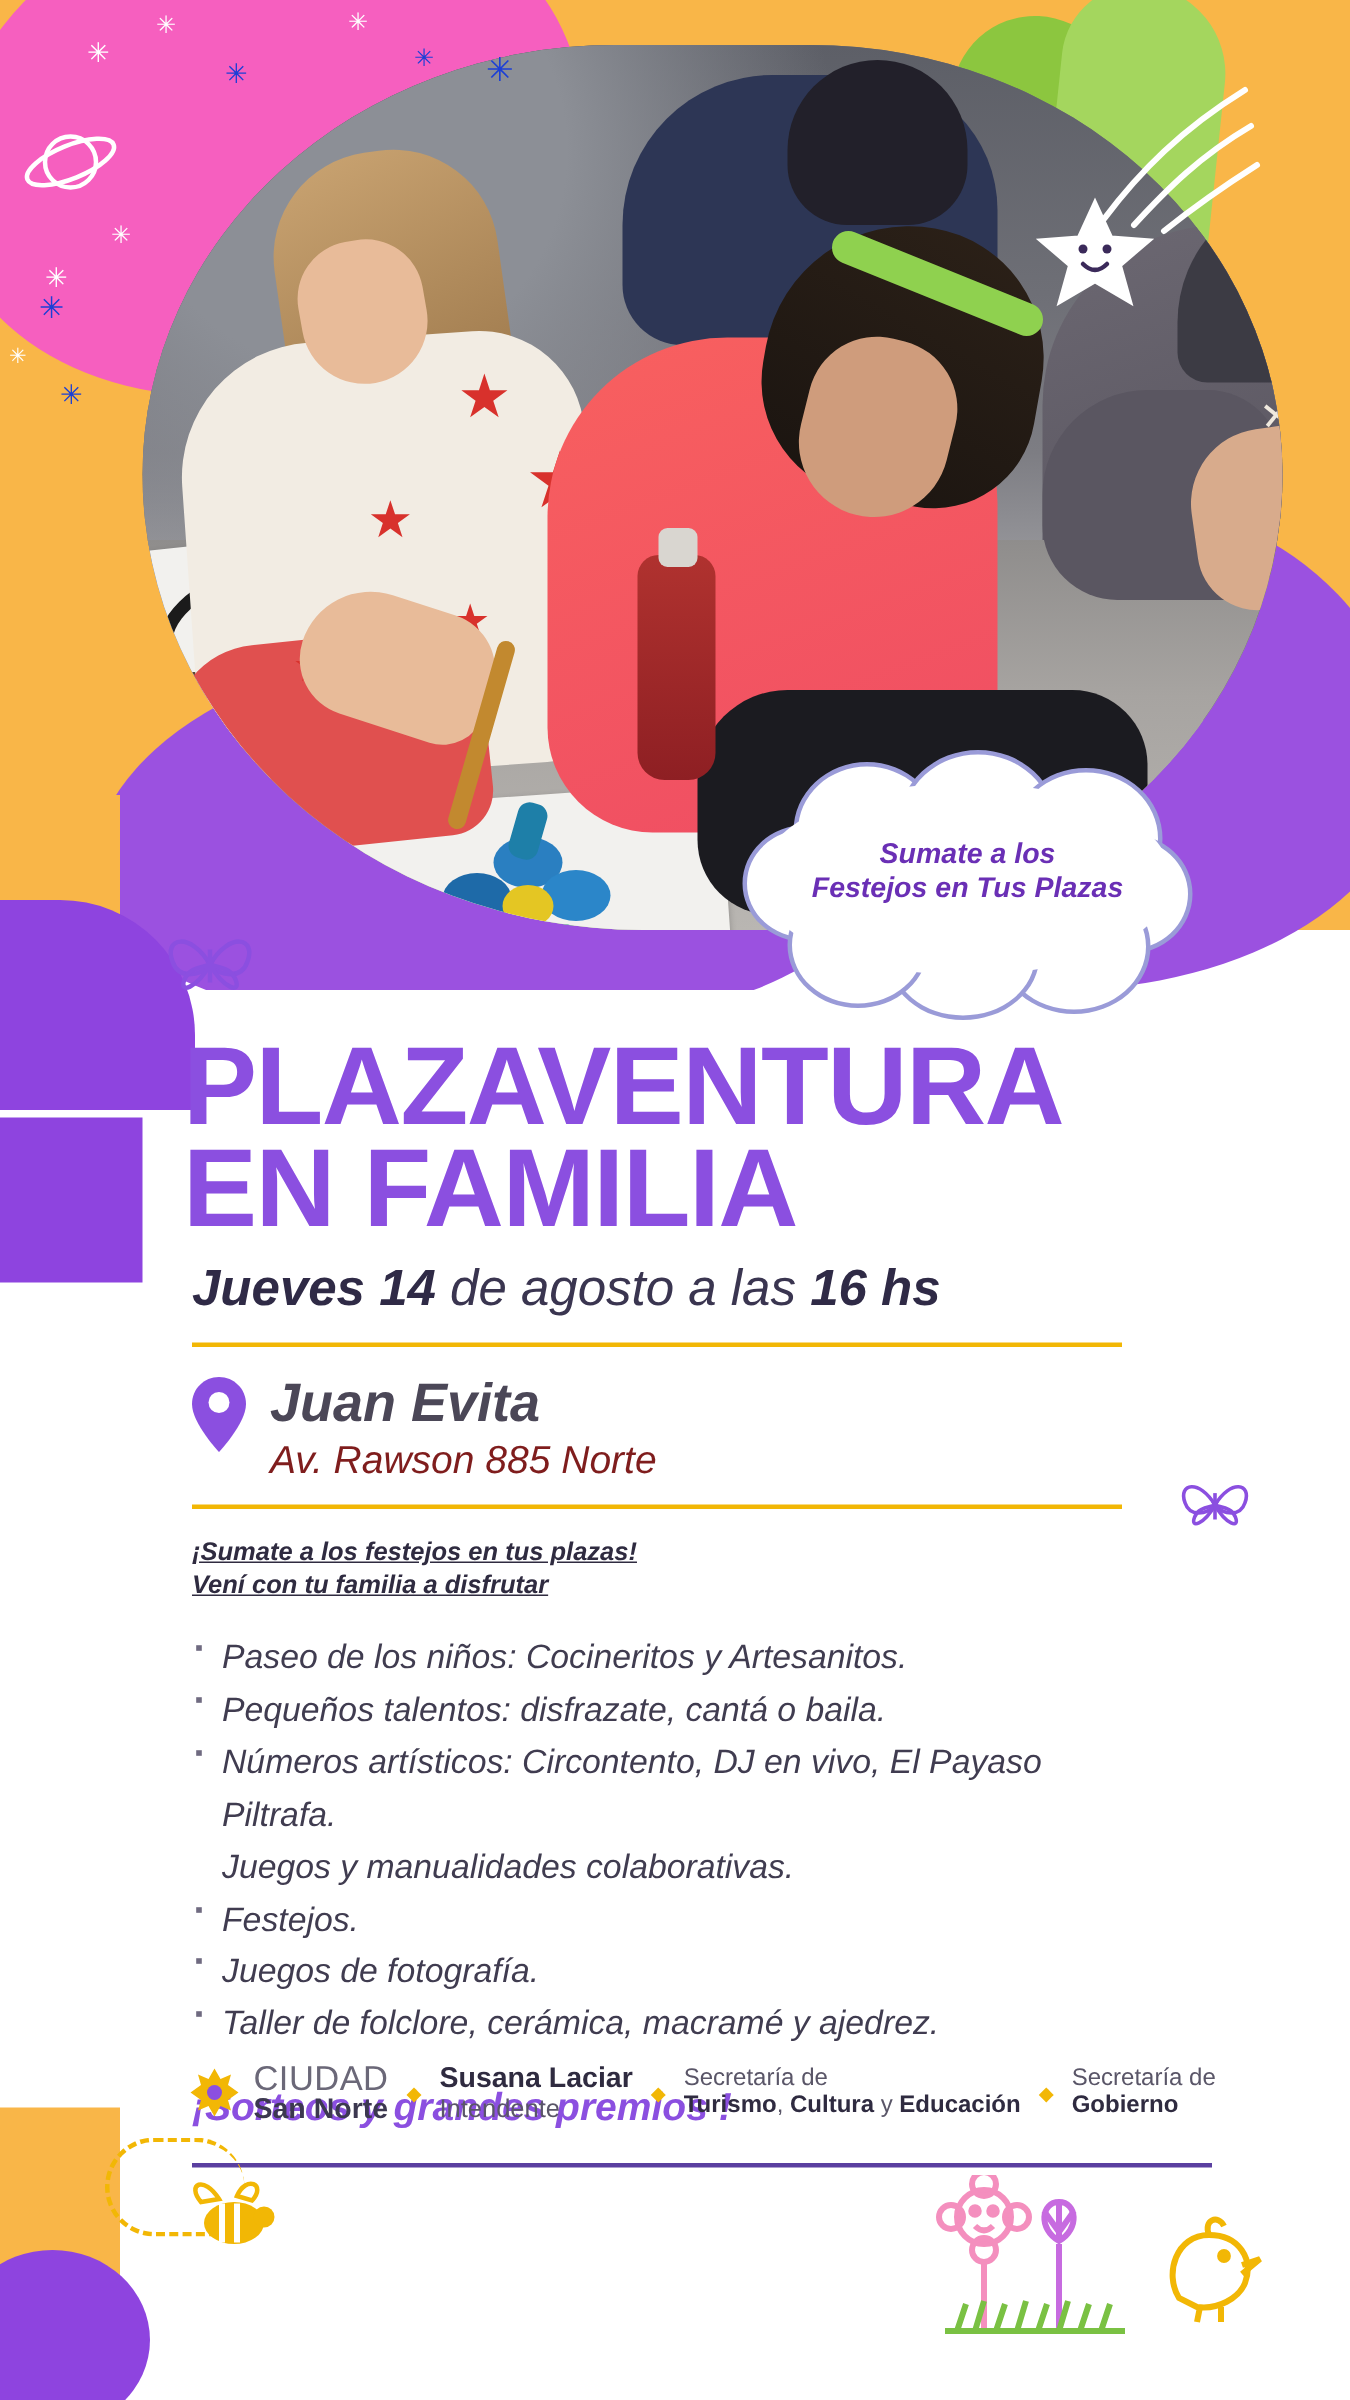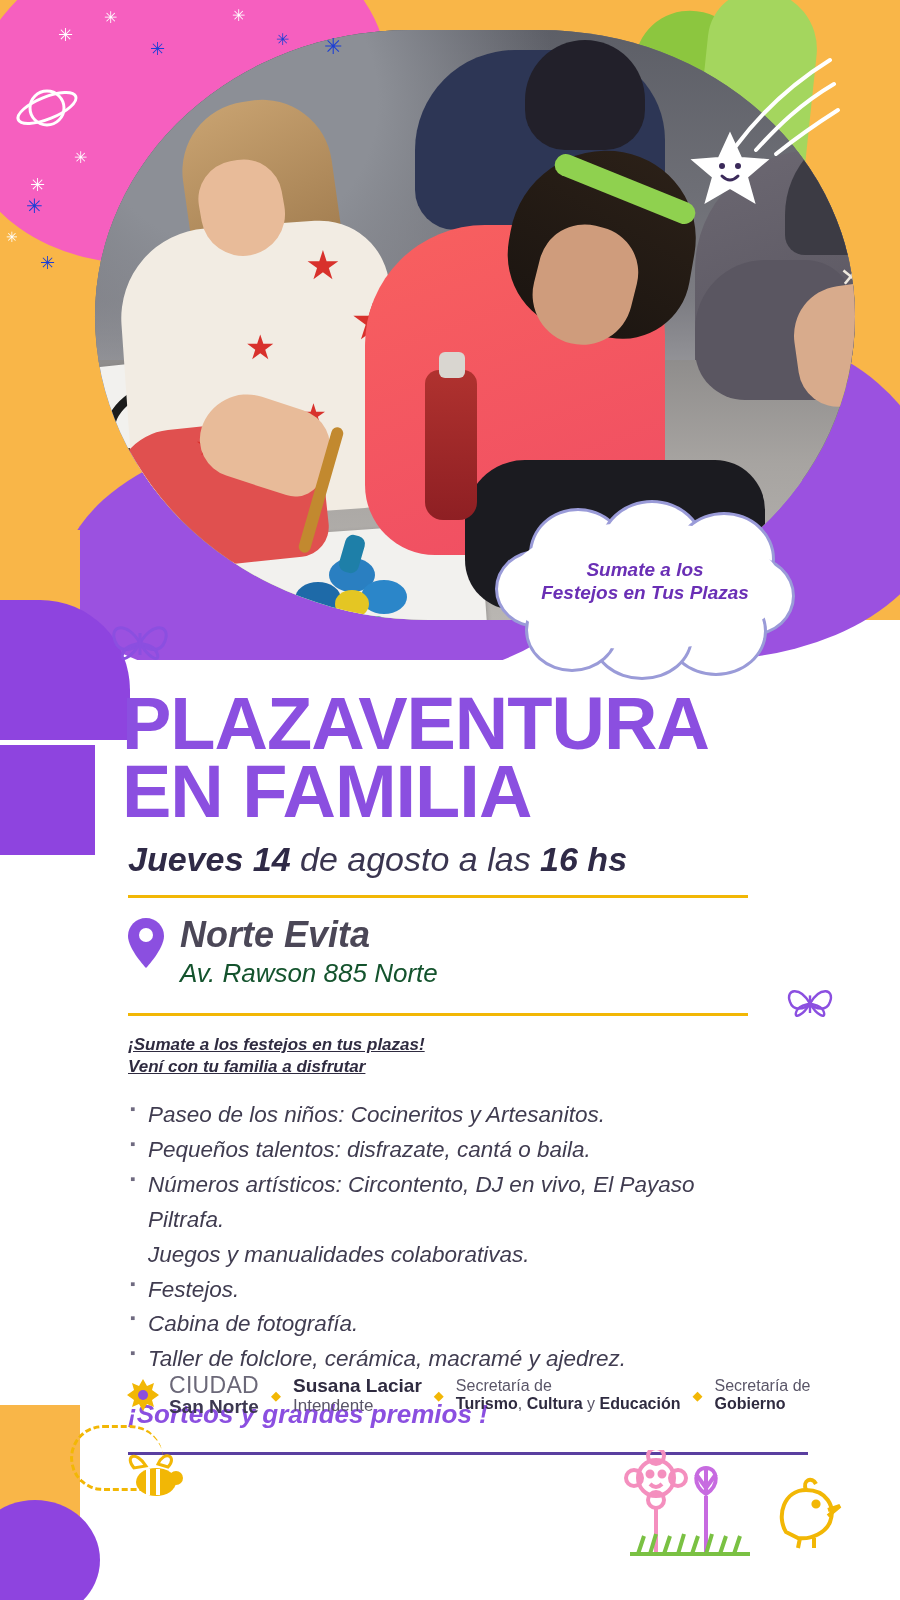--- a/index.html
+++ b/index.html
@@ -272,21 +272,21 @@
   }
   .place-row{
     display:flex;align-items:flex-start;gap:14px;
     margin:18px 0 0 126px;
   }
   .pin{width:40px;height:54px;flex:0 0 auto;}
   .place-name{
     margin:0;color:#4b4757;font-weight:bold;font-style:italic;font-size:36px;line-height:1.05;
   }
   .place-addr{
-    margin:4px 0 10px 0;color:#14532d;font-style:italic;font-size:26px;
+    margin:4px 0 0 0;color:#7f1d1d;font-style:italic;font-size:26px;
   }
   .rule2{margin:14px 0 0 128px;width:620px;height:3px;background:#F2B705;}
   .lead{
     margin:18px 0 0 128px;color:#2f2b40;font-weight:bold;font-style:italic;font-size:17px;line-height:1.3;text-decoration:underline;
   }
   .list{
     margin:20px 0 0 130px;padding:0;list-style:none;
     color:#403c50;font-style:italic;font-size:22.5px;line-height:1.55;
   }
   .list li{position:relative;padding-left:18px;}
@@ -471,39 +471,39 @@
     </div>
 
     <div class="rule"></div>
 
     <div class="place-row">
       <svg class="pin" viewBox="0 0 40 54">
         <path d="M20 2 C10 2 2 10 2 20 C2 33 20 52 20 52 C20 52 38 33 38 20 C38 10 30 2 20 2 Z" fill="#8B4FE0"></path>
         <circle cx="20" cy="19" r="7" fill="#ffffff"></circle>
       </svg>
       <div>
-        <p class="place-name">Norte Evita</p>
+        <p class="place-name">Juan Evita</p>
         <p class="place-addr">Av. Rawson 885 Norte</p>
       </div>
     </div>
 
     <div class="rule2"></div>
 
     <div class="lead">
       <span>¡Sumate  a los festejos en tus plazas!</span><br>
       <span>Vení con tu familia a disfrutar</span>
     </div>
 
     <ul class="list">
       <li>Paseo de los niños: Cocineritos y Artesanitos.</li>
       <li>Pequeños talentos: disfrazate, cantá o baila.</li>
       <li>Números artísticos: Circontento, DJ en vivo, El Payaso Piltrafa.</li>
       <li class="cont">Juegos y manualidades colaborativas.</li>
       <li>Festejos.</li>
-      <li>Cabina de fotografía.</li>
+      <li>Juegos de fotografía.</li>
       <li>Taller de folclore, cerámica, macramé y ajedrez.</li>
     </ul>
 
     <div class="prize">¡Sorteos y grandes premios !</div>
 
     <div class="rule3"></div>
   </div>
 
   <div class="footer">
 

